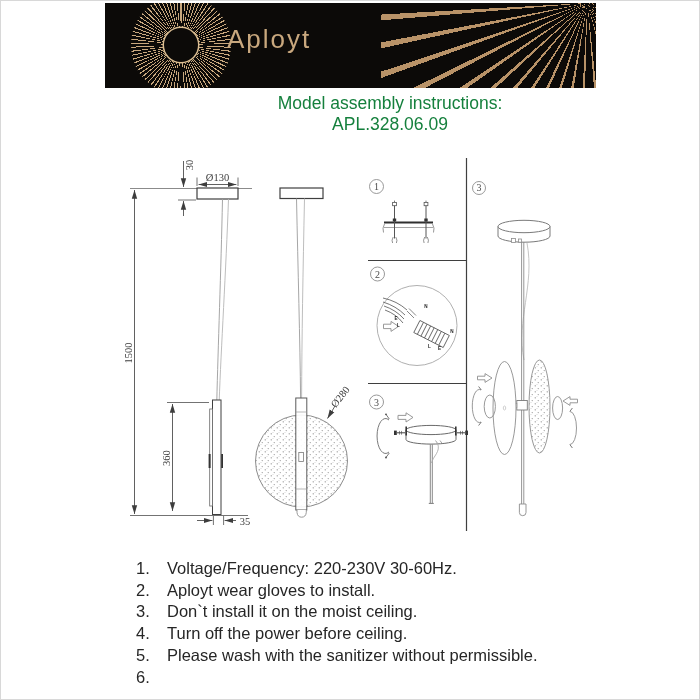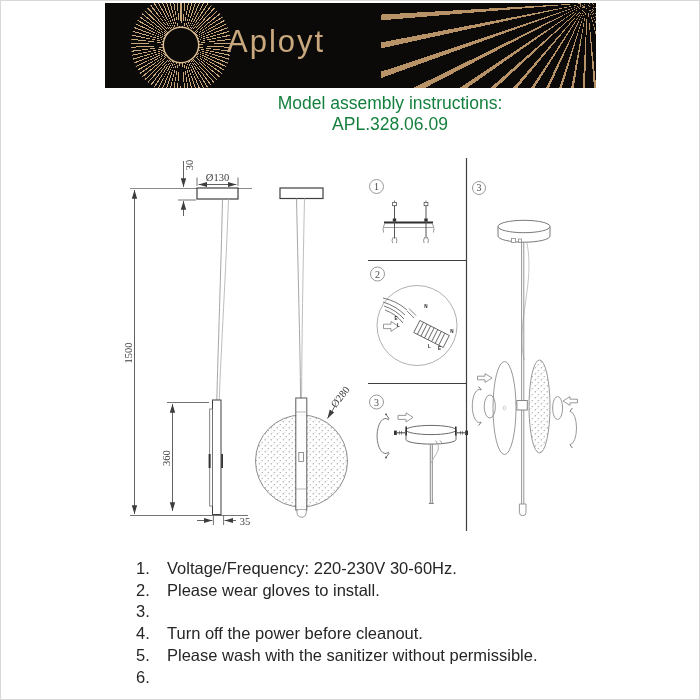--- a/index.html
+++ b/index.html
@@ -6,21 +6,21 @@
   .page{position:relative;width:700px;height:700px;background:#fff;overflow:hidden;
         box-shadow:inset 0 0 0 1px #d8d8d8;font-family:"Liberation Sans",sans-serif;}
 
   
   .banner{position:absolute;left:105px;top:3px;width:491px;height:85px;
           background:#0c0a08;overflow:hidden;}
   .sunburst{position:absolute;left:26px;top:-8px;width:100px;height:100px;border-radius:50%;
             background:repeating-conic-gradient(#c9a87e 0deg 1.3deg, rgba(0,0,0,0) 1.3deg 4.6deg);}
   .sunburst::before{content:"";position:absolute;inset:33px;border-radius:50%;
             background:#0c0a08;box-shadow:0 0 0 1.5px #dcbe92;}
-  .brand{position:absolute;left:122px;top:21px;font-size:31px;letter-spacing:2px;
+  .brand{position:absolute;left:122px;top:21px;font-size:26px;letter-spacing:2px;
          color:#c9a87e;font-weight:400;}
   .rays{position:absolute;right:0;top:0;width:215px;height:85px;opacity:.95;
         background:repeating-conic-gradient(from 168deg at 96% 0%, rgba(0,0,0,0) 0deg 6deg, #c29a6d 6deg 7.6deg);}
 
   
   .title-block{position:absolute;left:0;top:93px;width:700px;text-align:center;color:#15803d;margin-left:40px;}
   .title-line{font-size:17.5px;line-height:21px;}
 
   
   .drawing{position:absolute;left:0;top:0;width:700px;height:700px;}
@@ -246,28 +246,29 @@
     </g>
   </svg>
 
   <div class="instructions">
     <div class="inst-row">
       <span class="inst-num">1.</span>
       <span>Voltage/Frequency: 220-230V 30-60Hz.</span>
     </div>
     <div class="inst-row">
       <span class="inst-num">2.</span>
-      <span>Please wear gloves to install.</span>
+      <span>Aployt wear gloves to install.</span>
     </div>
     <div class="inst-row">
       <span class="inst-num">3.</span>
+      <span>Don`t install it on the moist ceiling.</span>
     </div>
     <div class="inst-row">
       <span class="inst-num">4.</span>
-      <span>Turn off the power before cleanout.</span>
+      <span>Turn off the power before ceiling.</span>
     </div>
     <div class="inst-row">
       <span class="inst-num">5.</span>
       <span>Please wash with the sanitizer without permissible.</span>
     </div>
     <div class="inst-row">
       <span class="inst-num">6.</span>
     </div>
   </div>
 

